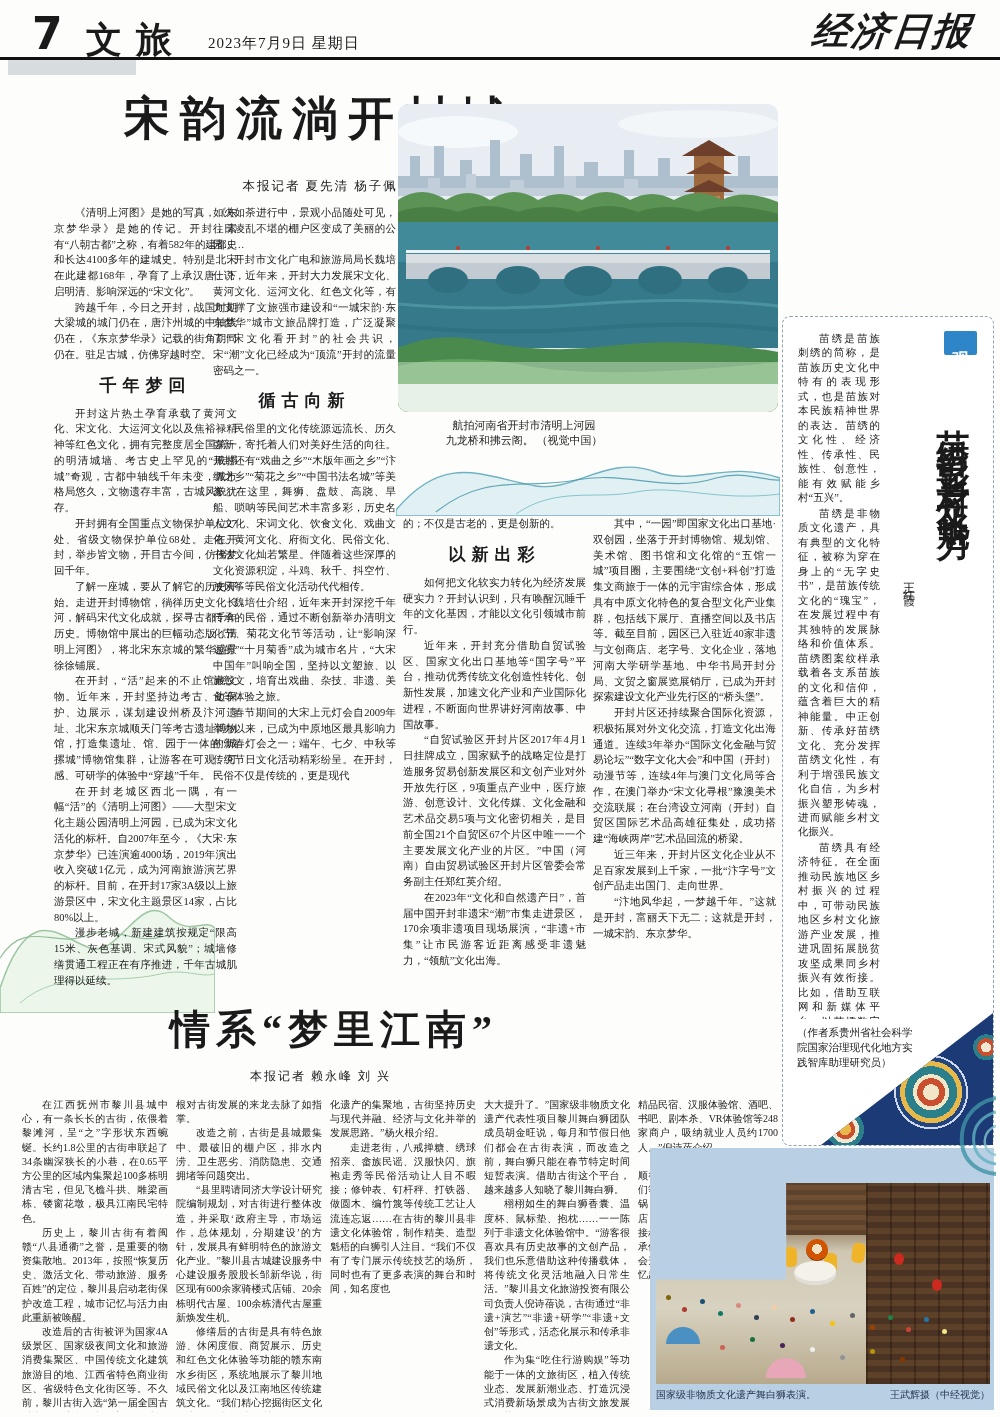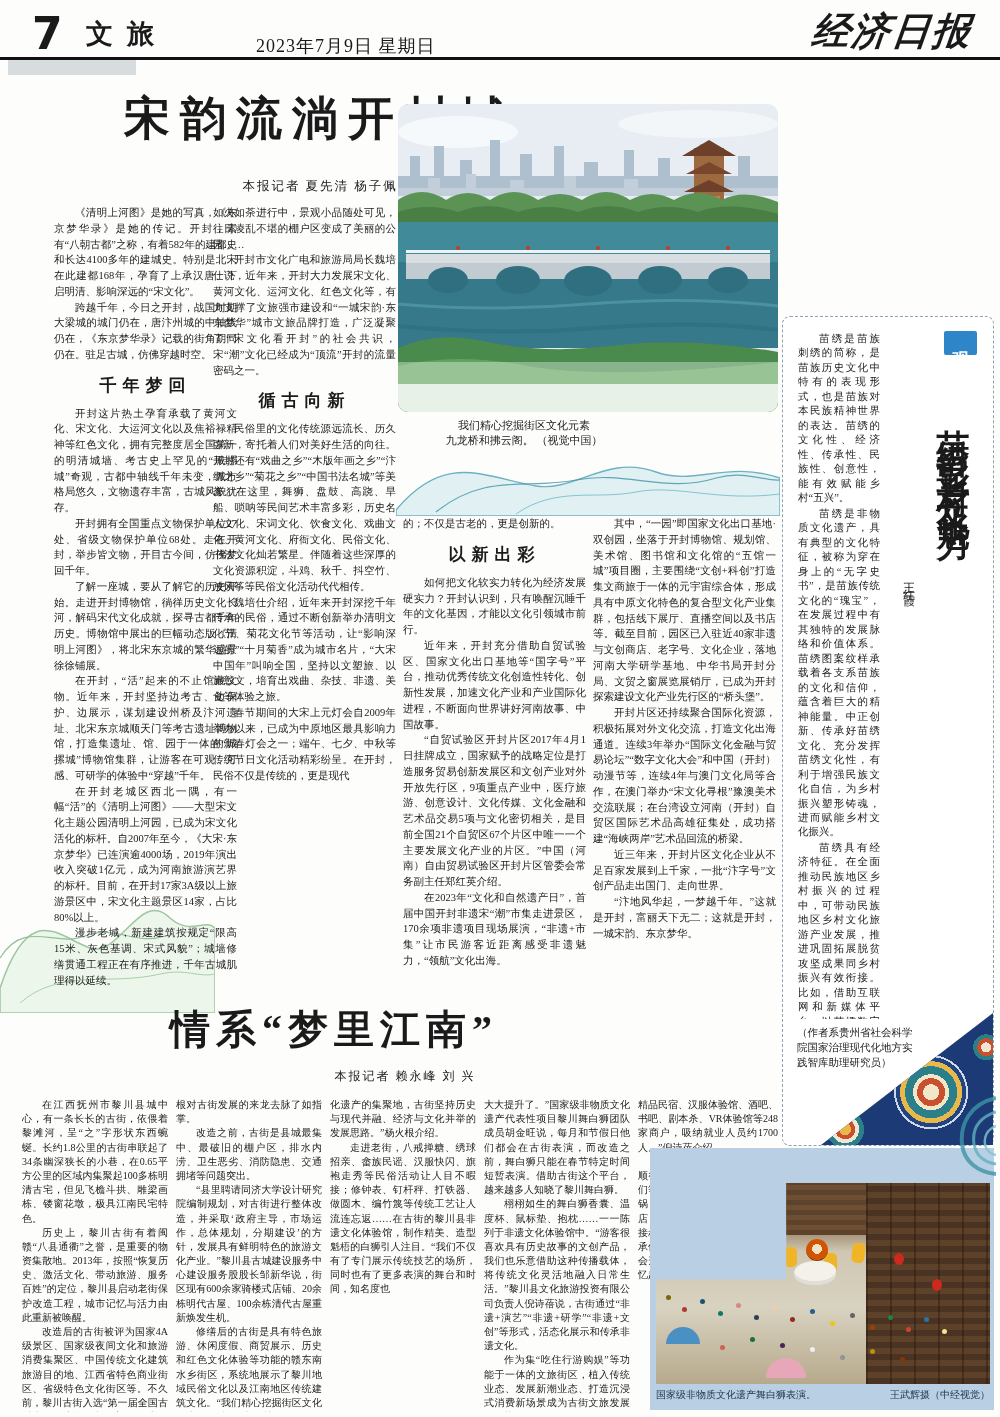--- a/index.html
+++ b/index.html
@@ -4,22 +4,22 @@
 <style>
   html,body{margin:0;padding:0;}
   body{
     width:1000px;height:1417px;position:relative;overflow:hidden;
     background:#fdfdfc;color:#1a1a1a;
     font-family:"Liberation Serif","DejaVu Serif",serif;
   }
   
   .masthead{position:absolute;left:0;top:0;width:1000px;height:57px;border-bottom:3px solid #111;}
   .page-num{position:absolute;left:32px;top:8px;font-size:44px;font-weight:900;font-family:"DejaVu Sans",sans-serif;}
-  .section-name{position:absolute;left:86px;top:16px;font-size:27px;font-weight:900;letter-spacing:14px;}
-  .date-line{position:absolute;left:208px;top:34px;font-size:18px;letter-spacing:1px;margin-left:48px;}
+  .section-name{position:absolute;left:86px;top:16px;font-size:36px;font-weight:900;letter-spacing:14px;}
+  .date-line{position:absolute;left:208px;top:34px;font-size:15px;letter-spacing:1px;}
   .paper-logo{position:absolute;right:28px;top:6px;font-size:38px;font-weight:900;font-style:italic;transform:skewX(-6deg);letter-spacing:2px;}
   .deco-gray-box{position:absolute;left:8px;top:60px;width:128px;height:15px;background:#d7dcdf;}
 
   
   .main-headline{position:absolute;left:55px;top:88px;width:530px;text-align:center;
     font-size:46px;font-weight:900;letter-spacing:10px;}
   .main-byline{position:absolute;left:150px;top:178px;width:340px;text-align:center;font-size:12.5px;letter-spacing:2px;}
 
   .col{position:absolute;overflow:hidden;}
   .col p{margin:0;text-align:justify;text-indent:2em;font-size:10.5px;line-height:1.5;}
@@ -57,21 +57,21 @@
       radial-gradient(circle at 96% 26%, #efe7d2 0 5px, #c94f2e 5px 9px, #2a7f8a 9px 13px, rgba(0,0,0,0) 13px),
       radial-gradient(circle at 38% 36%, #efe7d2 0 3px, #e8b84b 3px 6px, rgba(0,0,0,0) 6px),
       #1c3a75;}
 
   .editors-band{position:absolute;left:782px;top:1152px;width:212px;height:26px;background:#b9cfe4;
     display:flex;align-items:center;justify-content:center;font-size:12px;color:#1d2f4e;letter-spacing:2px;}
 
   
   .bottom-headline{position:absolute;left:170px;top:1002px;width:470px;text-align:left;
     font-size:40px;font-weight:900;letter-spacing:6px;}
-  .bottom-byline{position:absolute;left:250px;top:1068px;width:310px;text-align:center;font-size:12px;letter-spacing:2px;}
+  .bottom-byline{position:absolute;left:250px;top:1068px;width:310px;text-align:left;font-size:12px;letter-spacing:2px;}
   .c-bot{top:1098px;height:314px;}
   .c-bot p{font-size:10px;line-height:1.42;}
   .c-bot1{left:22px;width:146px;}
   .c-bot2{left:176px;width:146px;}
   .c-bot3{left:330px;width:146px;}
   .c-bot4{left:484px;width:146px;}
   .c-bot5{left:638px;width:140px;height:182px;}
 
   
   .photo-backdrop{position:absolute;left:650px;top:1148px;width:344px;height:262px;background:#b9cfe4;}
@@ -163,21 +163,21 @@
       <circle cx="270" cy="144" r="2" fill="#c23b2a"></circle>
     <circle cx="330" cy="144" r="2" fill="#c23b2a"></circle>
 
     <path fill="#4a8a4c" d="M0,244 q40,-18 90,-6 q60,12 120,4 q80,-10 170,6 v64 H0 z"></path>
     <path fill="#63a55e" d="M0,262 q60,-14 130,0 q80,14 250,-4 v50 H0 z" opacity=".9"></path>
     <rect x="0" y="280" width="380" height="28" fill="#ffffff" opacity=".85"></rect>
     <rect x="0" y="258" width="380" height="22" fill="#ffffff" opacity=".35"></rect>
   </svg>
 </div>
 <div class="main-photo-caption kaifeng-caption">
-  <div>我们精心挖掘街区文化元素</div>
+  <div>航拍河南省开封市清明上河园</div>
   <div>九龙桥和拂云阁。 （视觉中国）</div>
 </div>
 
 <svg class="mtn-teal" viewBox="0 0 384 96">
   <path d="M0,90 C50,30 90,58 140,66 C180,72 210,34 260,52 C300,66 330,40 384,58 L384,96 L0,96 Z" fill="#d9edf1" stroke="#49a0b5" stroke-width="1.4" opacity=".8"></path>
   <path d="M40,92 C90,52 130,70 180,60 C230,50 270,74 320,58 C350,50 370,62 384,60" fill="none" stroke="#3e93a6" stroke-width="1.2" opacity=".8"></path>
   <path d="M120,94 C160,66 200,80 240,72 C280,64 320,82 384,74" fill="none" stroke="#5fb0c0" stroke-width="1" opacity=".7"></path>
 </svg>
 
 <svg class="mtn-green" viewBox="0 0 215 195">

